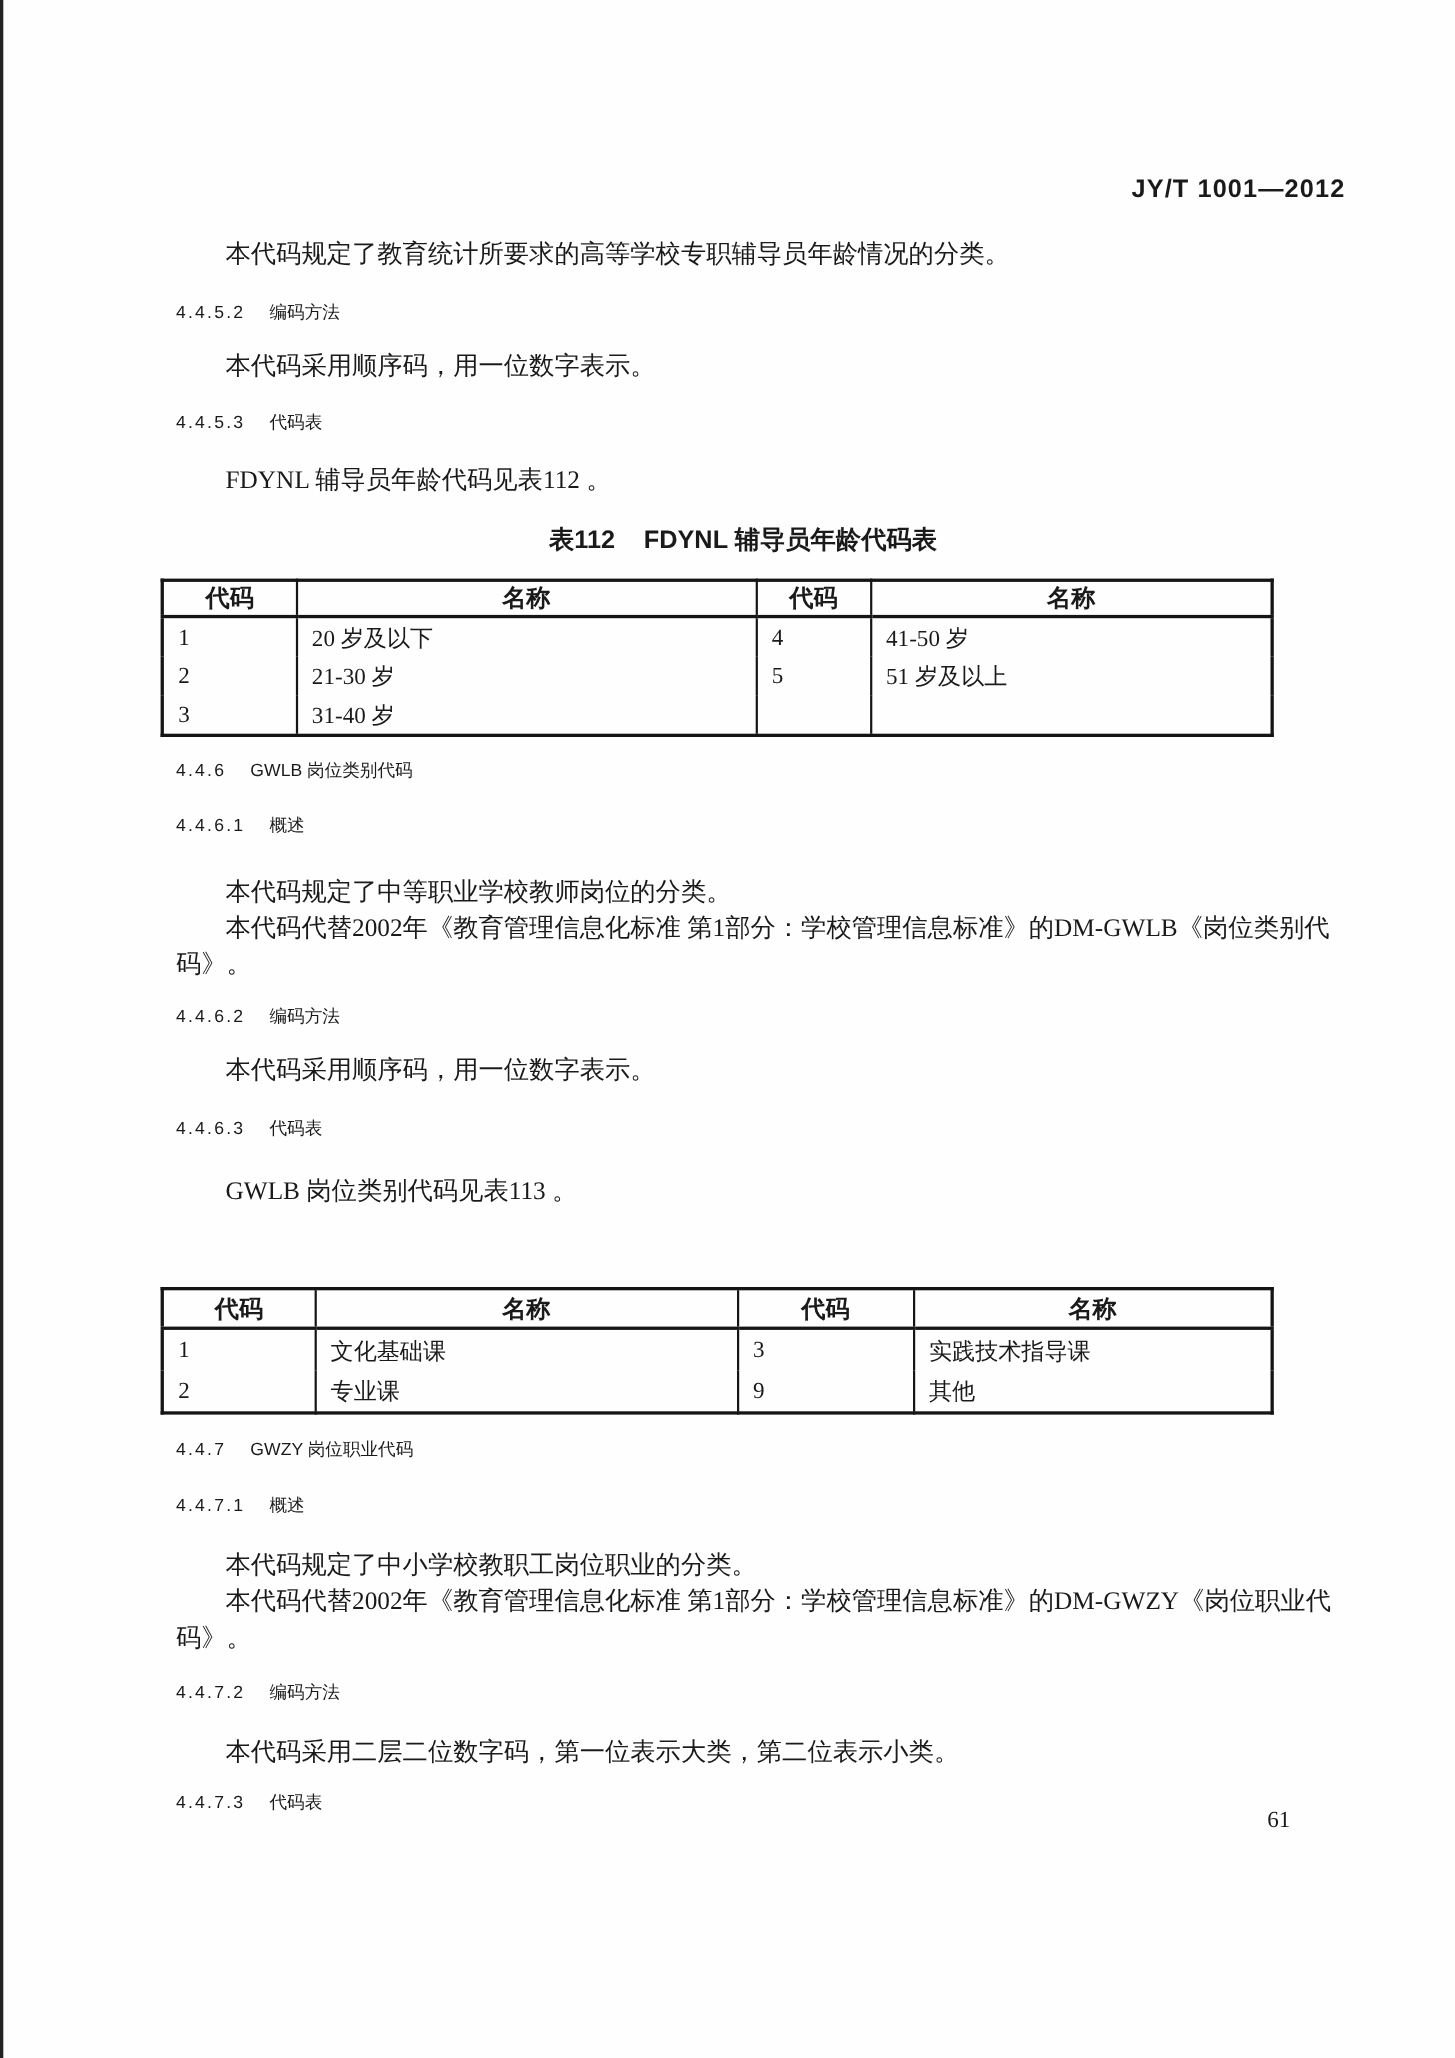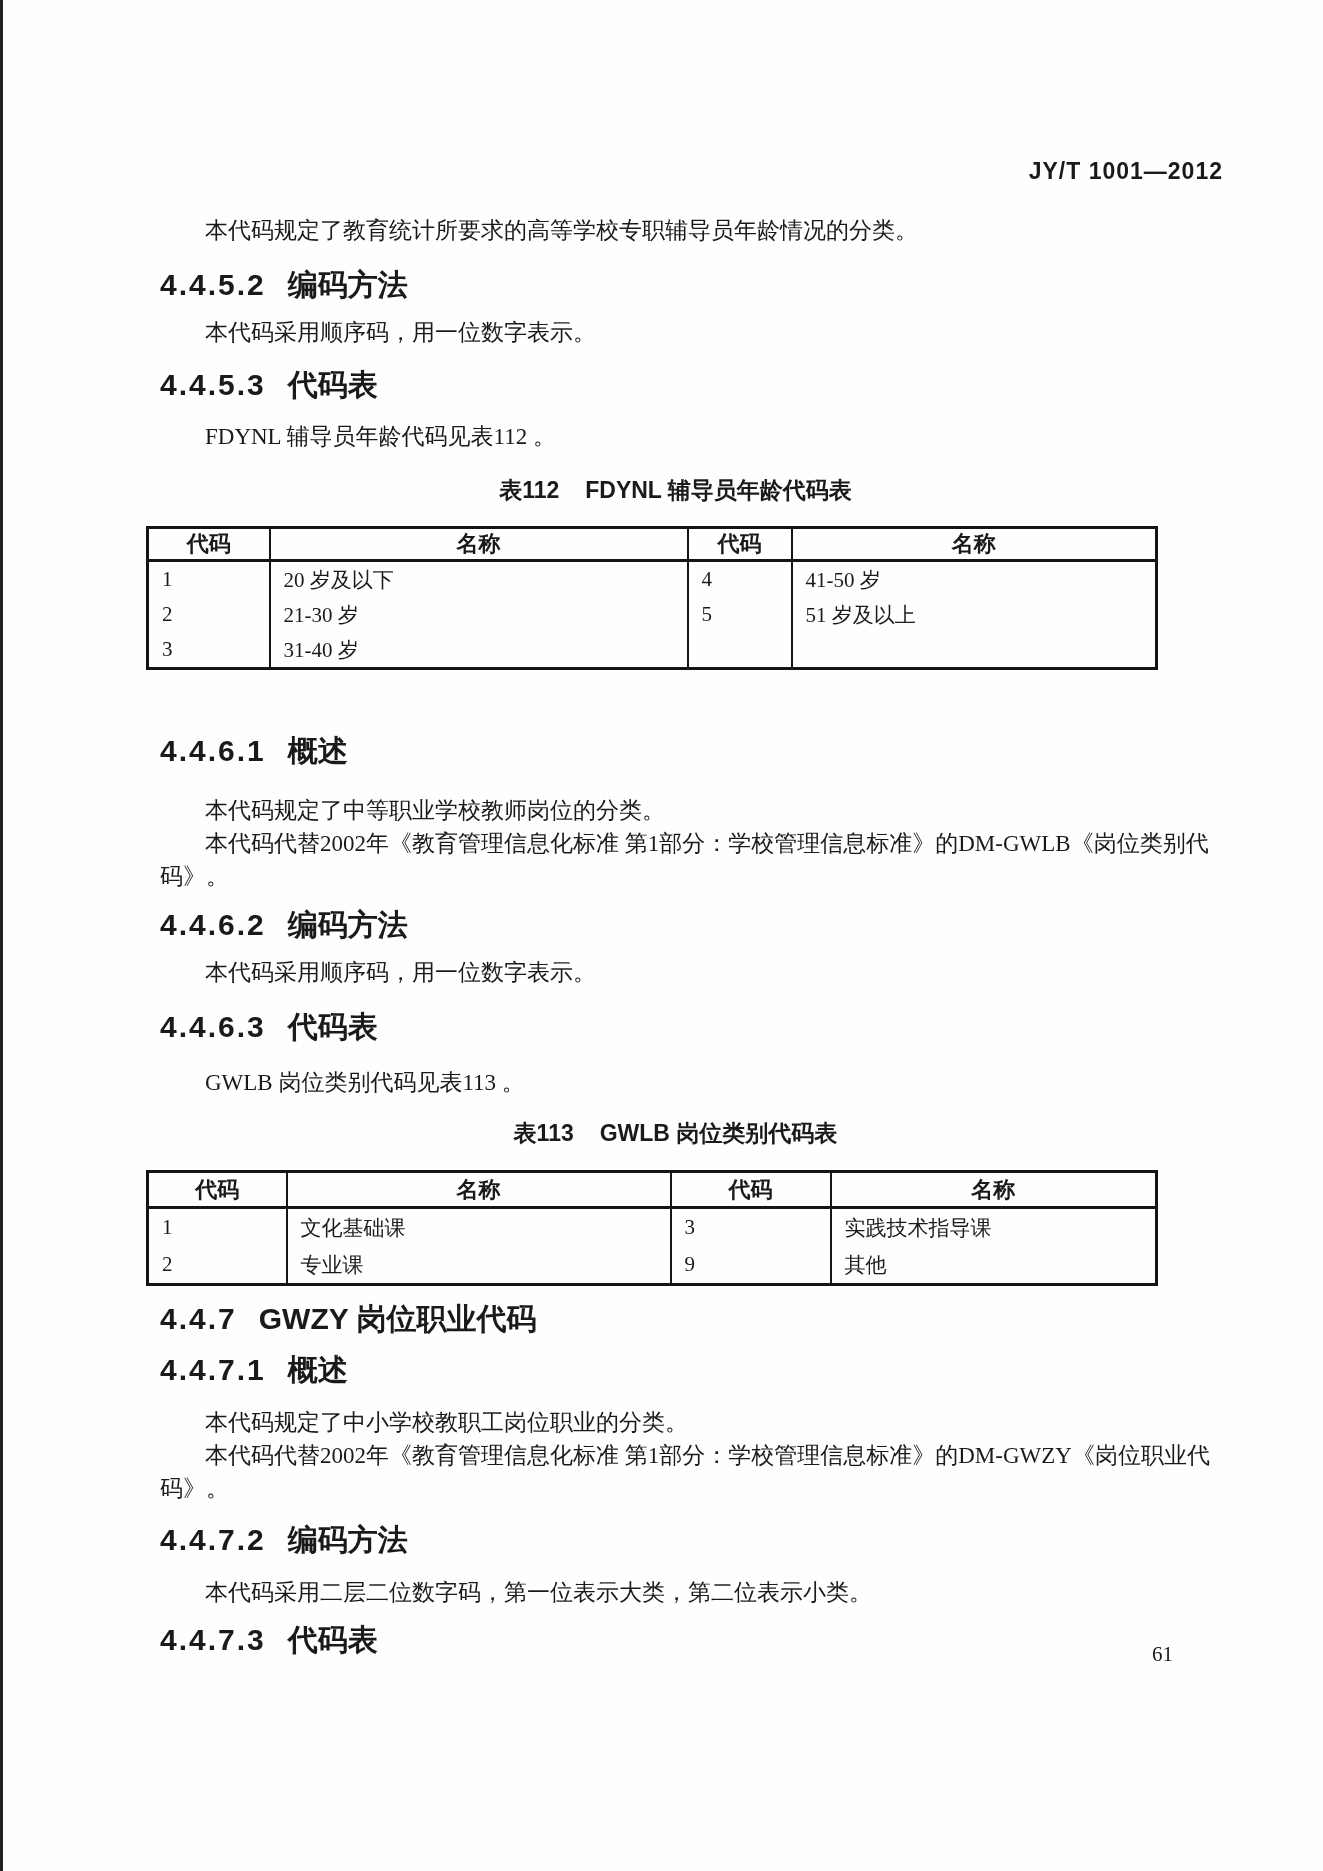--- a/index.html
+++ b/index.html
@@ -50,22 +50,22 @@
     left: 160px;
     width: 1060px;
     font-size: 23px;
   }
   .pline { line-height: 33px; white-space: nowrap; }
   .pline.ind { text-indent: 45px; font-family: Liberation Serif, serif; }
   .h2, .h3 {
     position: absolute;
     left: 160px;
     font-family: "Liberation Sans", "DejaVu Sans", sans-serif;
-    font-weight: 700;
-    font-size: 30px;
+    font-weight: 400;
+    font-size: 16px;
     line-height: 34px;
     white-space: nowrap;
   }
   .hnum {
     letter-spacing: 2px;
     margin-right: 22px;
   }
   .caption {
     position: absolute;
     left: 146px;
@@ -170,38 +170,38 @@
       </tr>
       <tr>
         <td>3</td>
         <td>31-40 岁</td>
         <td></td>
         <td></td>
       </tr>
     </tbody>
   </table>
 
+  <div class="h2" style="top:684px"><span class="hnum">4.4.6</span><span class="htitle">GWLB 岗位类别代码</span></div>
 
   <div class="h3" style="top:734px"><span class="hnum">4.4.6.1</span><span class="htitle">概述</span></div>
 
   <div class="parablock" style="top:794px">
     <div class="pline ind">本代码规定了中等职业学校教师岗位的分类。</div>
     <div class="pline ind">本代码代替2002年《教育管理信息化标准 第1部分：学校管理信息标准》的DM-GWLB《岗位类别代</div>
     <div class="pline">码》。</div>
   </div>
 
   <div class="h3" style="top:908px"><span class="hnum">4.4.6.2</span><span class="htitle">编码方法</span></div>
 
   <div class="para ind" style="top:956px">本代码采用顺序码，用一位数字表示。</div>
 
   <div class="h3" style="top:1010px"><span class="hnum">4.4.6.3</span><span class="htitle">代码表</span></div>
 
   <div class="para ind" style="top:1066px">GWLB 岗位类别代码见表113 。</div>
 
-  <div class="caption" style="top:1116px"><span class="cap-no">表113</span><span>GWLB 岗位类别代码表</span></div>
 
   <table class="codetable t113" style="top:1170px">
     <colgroup>
         <col style="width:139px">
         <col style="width:384px">
         <col style="width:160px">
         <col>
       </colgroup>
     <thead>
       <tr>

